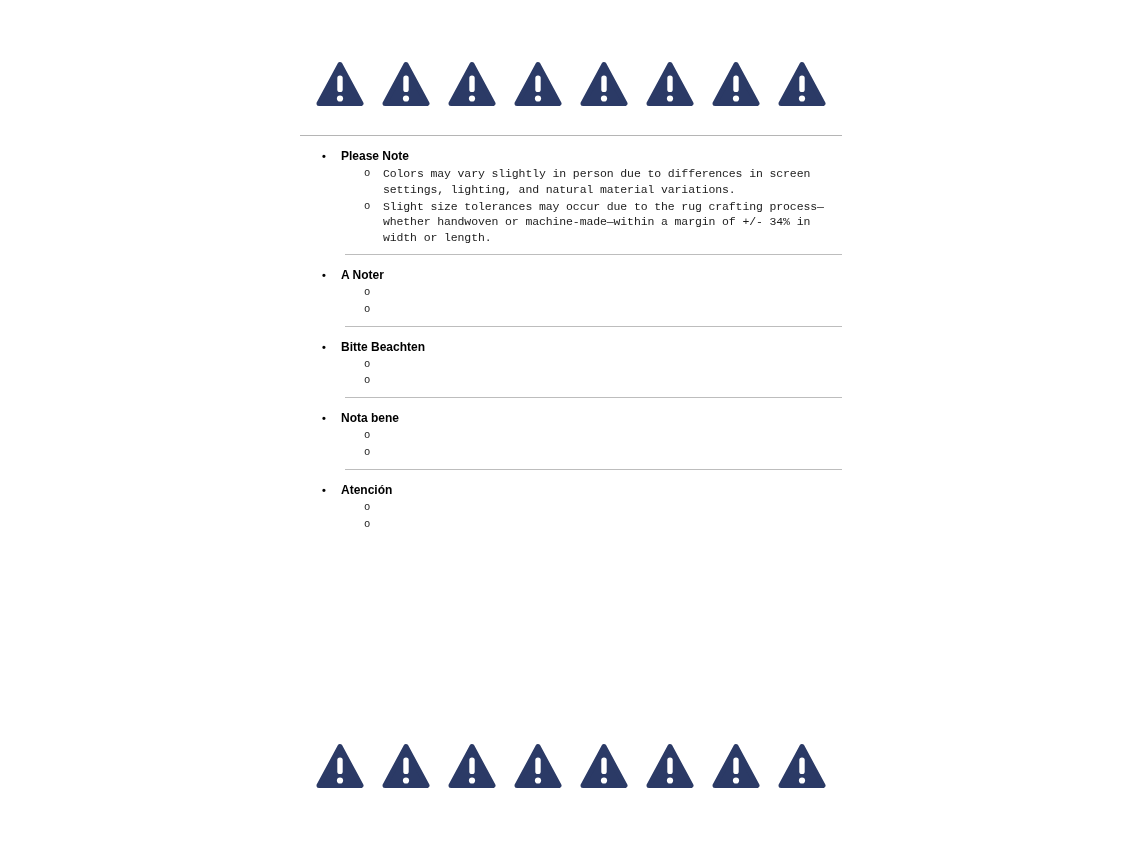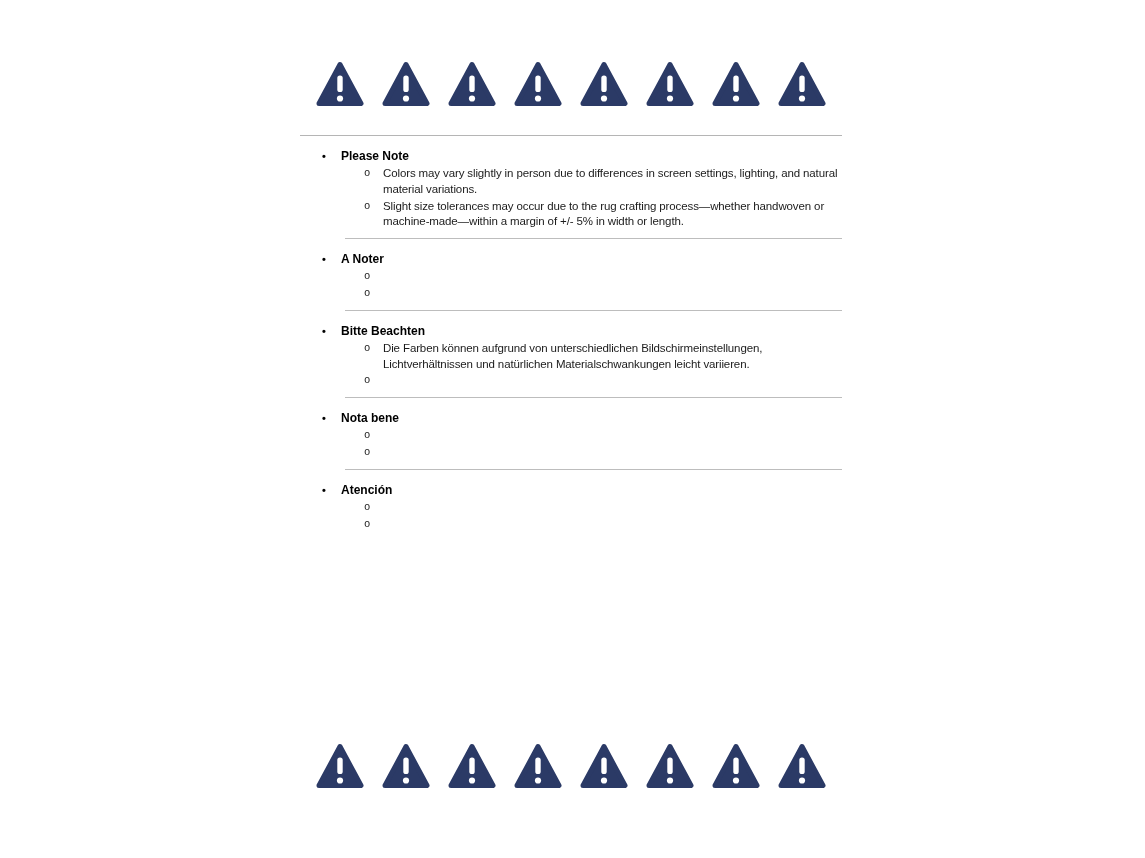--- a/index.html
+++ b/index.html
@@ -65,21 +65,21 @@
     letter-spacing: -0.12px;
     margin-bottom: 1px;
   }
   .bullet2 {
     margin-left: 64px;
     width: 19px;
     flex: 0 0 19px;
     font-size: 10.5px;
     font-family: "Liberation Mono", monospace;
   }
-  .sub-text { width: 458px; }
+  .sub-text { width: 458px; font-family: Liberation Mono, monospace; }
 
   .section-divider {
     border: none;
     border-top: 1px solid #bdbdbd;
     margin: 8px 0 12px 45px;
   }
 </style>
 </head>
 <body>
 
@@ -130,21 +130,21 @@
       <div class="heading-row">
         <span class="bullet1">•</span>
         <span>Please Note</span>
       </div>
       <div class="sub-item">
         <span class="bullet2">o</span>
         <span class="sub-text">Colors may vary slightly in person due to differences in screen settings, lighting, and natural material variations.</span>
       </div>
       <div class="sub-item">
         <span class="bullet2">o</span>
-        <span class="sub-text">Slight size tolerances may occur due to the rug crafting process—whether handwoven or machine-made—within a margin of +/- 5% in width or length.</span>
+        <span class="sub-text">Slight size tolerances may occur due to the rug crafting process—whether handwoven or machine-made—within a margin of +/- 34% in width or length.</span>
       </div>
       <hr class="section-divider">
     </div>
 
     <div class="section">
       <div class="heading-row">
         <span class="bullet1">•</span>
         <span>A Noter</span>
       </div>
       <div class="sub-item">
@@ -156,21 +156,20 @@
       <hr class="section-divider">
     </div>
 
     <div class="section">
       <div class="heading-row">
         <span class="bullet1">•</span>
         <span>Bitte Beachten</span>
       </div>
       <div class="sub-item">
         <span class="bullet2">o</span>
-        <span class="sub-text">Die Farben können aufgrund von unterschiedlichen Bildschirmeinstellungen, Lichtverhältnissen und natürlichen Materialschwankungen leicht variieren.</span>
       </div>
       <div class="sub-item">
         <span class="bullet2">o</span>
       </div>
       <hr class="section-divider">
     </div>
 
     <div class="section">
       <div class="heading-row">
         <span class="bullet1">•</span>

